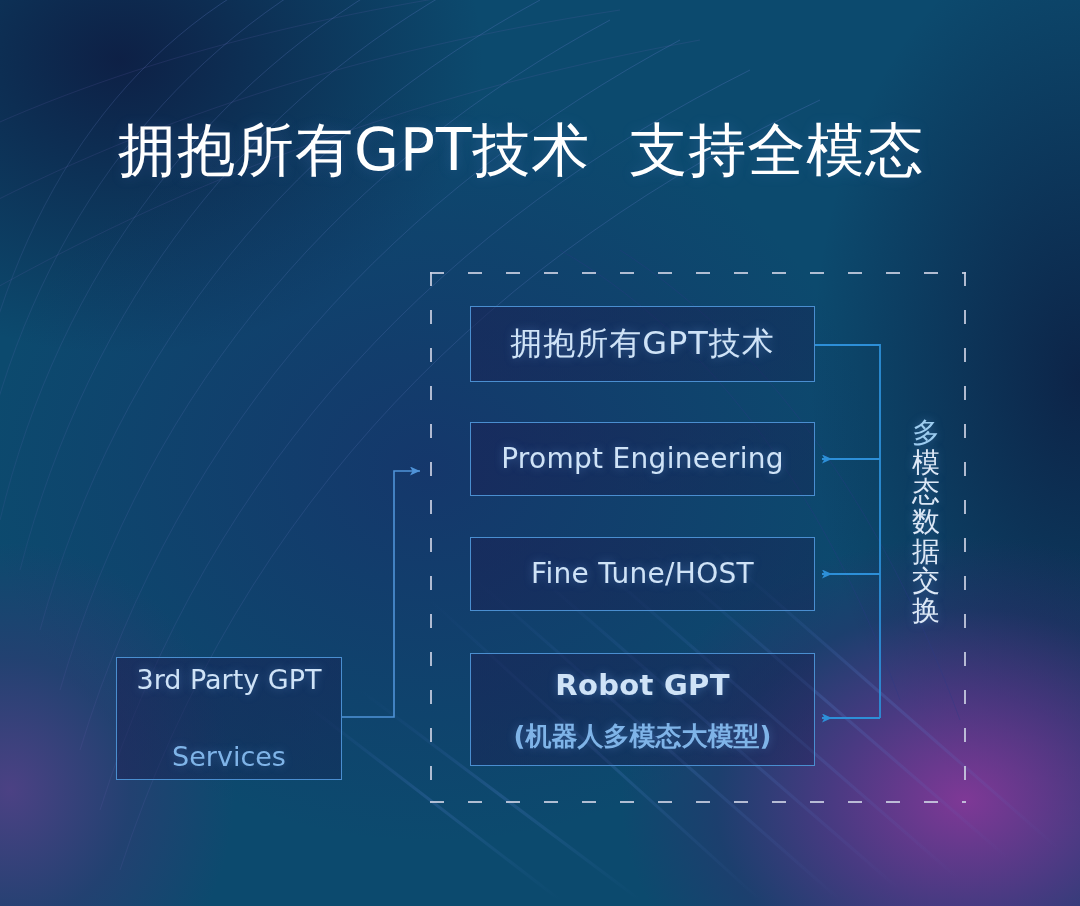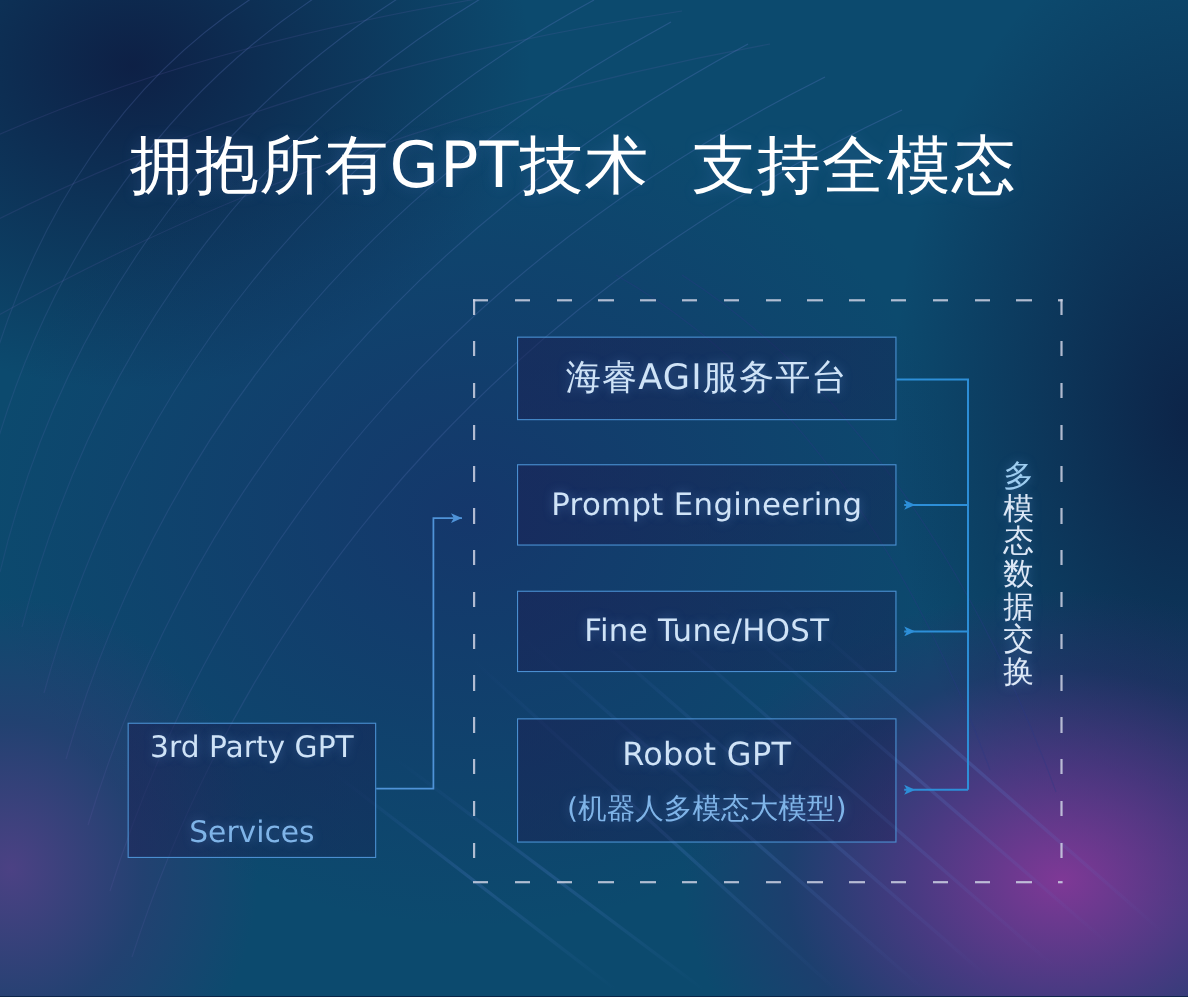--- a/index.html
+++ b/index.html
@@ -115,21 +115,21 @@
 
   #node-agi      { left: 470px; top: 306px; width: 345px; height: 76px; }
   #node-agi .line-main { font-size: 32px; letter-spacing: 1px; }
 
   #node-prompt   { left: 470px; top: 422px; width: 345px; height: 74px; }
   #node-prompt .line-main { font-size: 28px; letter-spacing: 0.3px; }
 
   #node-finetune { left: 470px; top: 537px; width: 345px; height: 74px; }
   #node-finetune .line-main { font-size: 28px; letter-spacing: 0.3px; }
 
-  #node-robot    { left: 470px; top: 653px; width: 345px; height: 113px; }
+  #node-robot    { left: 470px; top: 653px; width: 345px; height: 113px; font-weight: bold; }
   #node-robot .line-main { font-size: 29px; letter-spacing: 0.3px; }
   #node-robot .line-sub  { font-size: 26px; margin-top: 19px; }
 
   #node-third    { left: 116px; top: 657px; width: 226px; height: 123px; gap: 44px; }
   #node-third .line-main { font-size: 27px; }
   #node-third .line-sub  { font-size: 27px; margin-top: 1px; }
 
   
   #side-label {
     position: absolute;
@@ -240,21 +240,21 @@
       <line x1="880" y1="574" x2="822" y2="574" marker-end="url(#arrowLeft)"></line>
       <line x1="880" y1="718" x2="822" y2="718" marker-end="url(#arrowLeft)"></line>
     </g>
 
     <g fill="none" stroke="#4f93d8" stroke-width="1.6">
       <path d="M 342,717 L 394,717 L 394,471 L 420,471" marker-end="url(#arrowRight)"></path>
     </g>
   </svg>
 
   <div class="node" id="node-agi">
-    <div class="line-main">海睿AGI服务平台</div>
+    <div class="line-main">拥抱所有GPT技术</div>
   </div>
 
   <div class="node" id="node-finetune">
     <div class="line-main">Fine Tune/HOST</div>
   </div>
 
   <div class="node" id="node-prompt">
     <div class="line-main">Prompt Engineering</div>
   </div>
 

